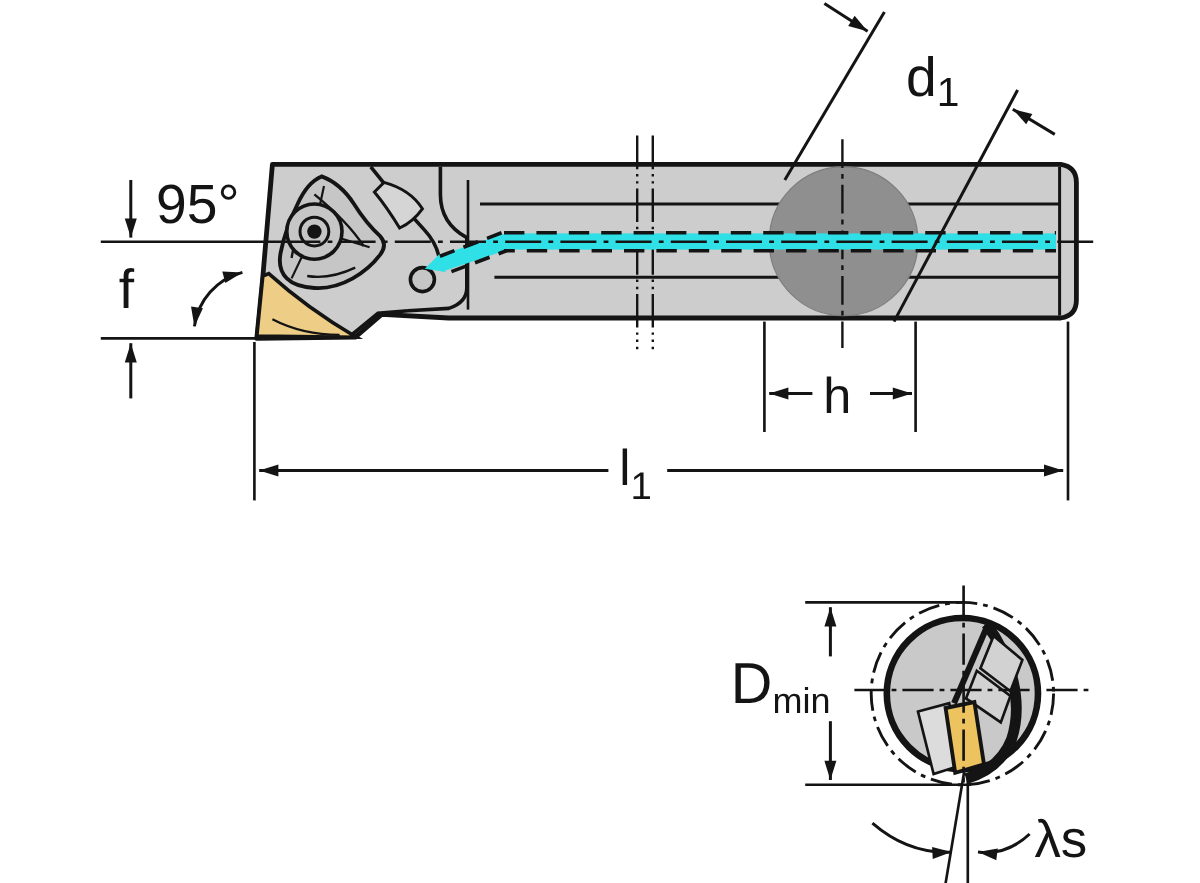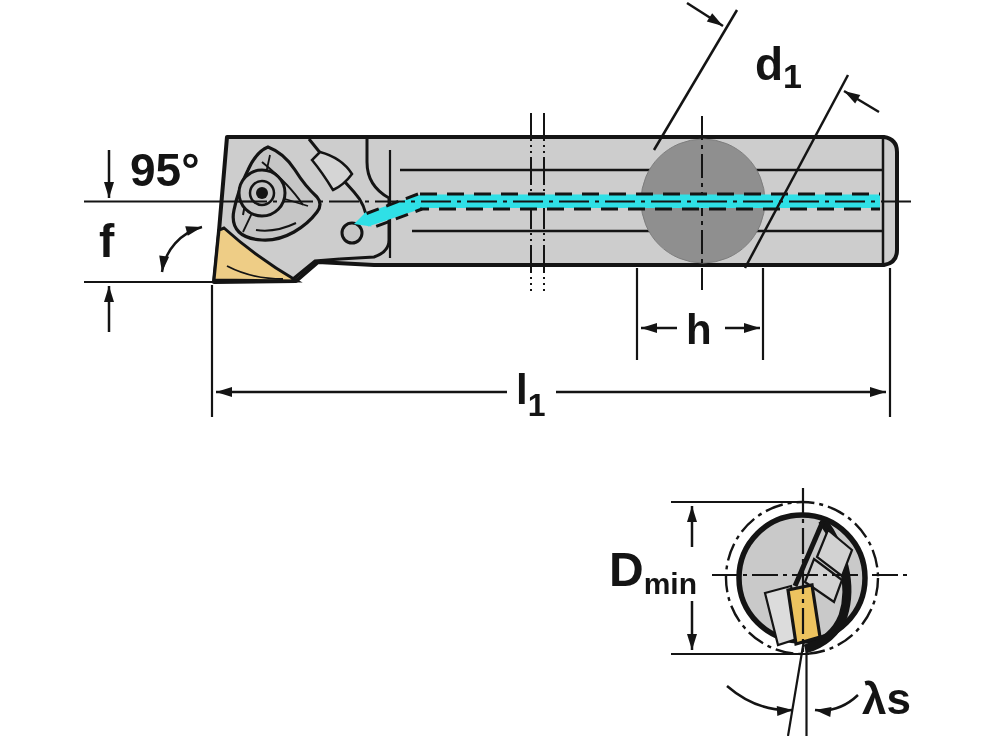--- a/index.html
+++ b/index.html
@@ -1,17 +1,17 @@
 <!DOCTYPE html>
 <html><head>
 <meta charset="utf-8">
 <style>
   html,body{margin:0;padding:0;background:#ffffff;}
   .canvas{position:relative;width:1000px;height:736px;background:#ffffff;overflow:hidden;
-          font-family:"Liberation Sans", sans-serif;font-weight:bold;}
+          font-family:"Liberation Sans", sans-serif;}
   svg{display:block}
   text{font-family:"Liberation Sans","DejaVu Sans",sans-serif;fill:#141414;}
 </style>
 </head>
 <body>
 
 <div class="canvas">
 <svg width="1000" height="736" viewBox="0 0 1000 736" xmlns="http://www.w3.org/2000/svg">
   <defs>
     <marker id="ma" markerUnits="userSpaceOnUse" markerWidth="20" markerHeight="14" refX="17" refY="6" orient="auto">

